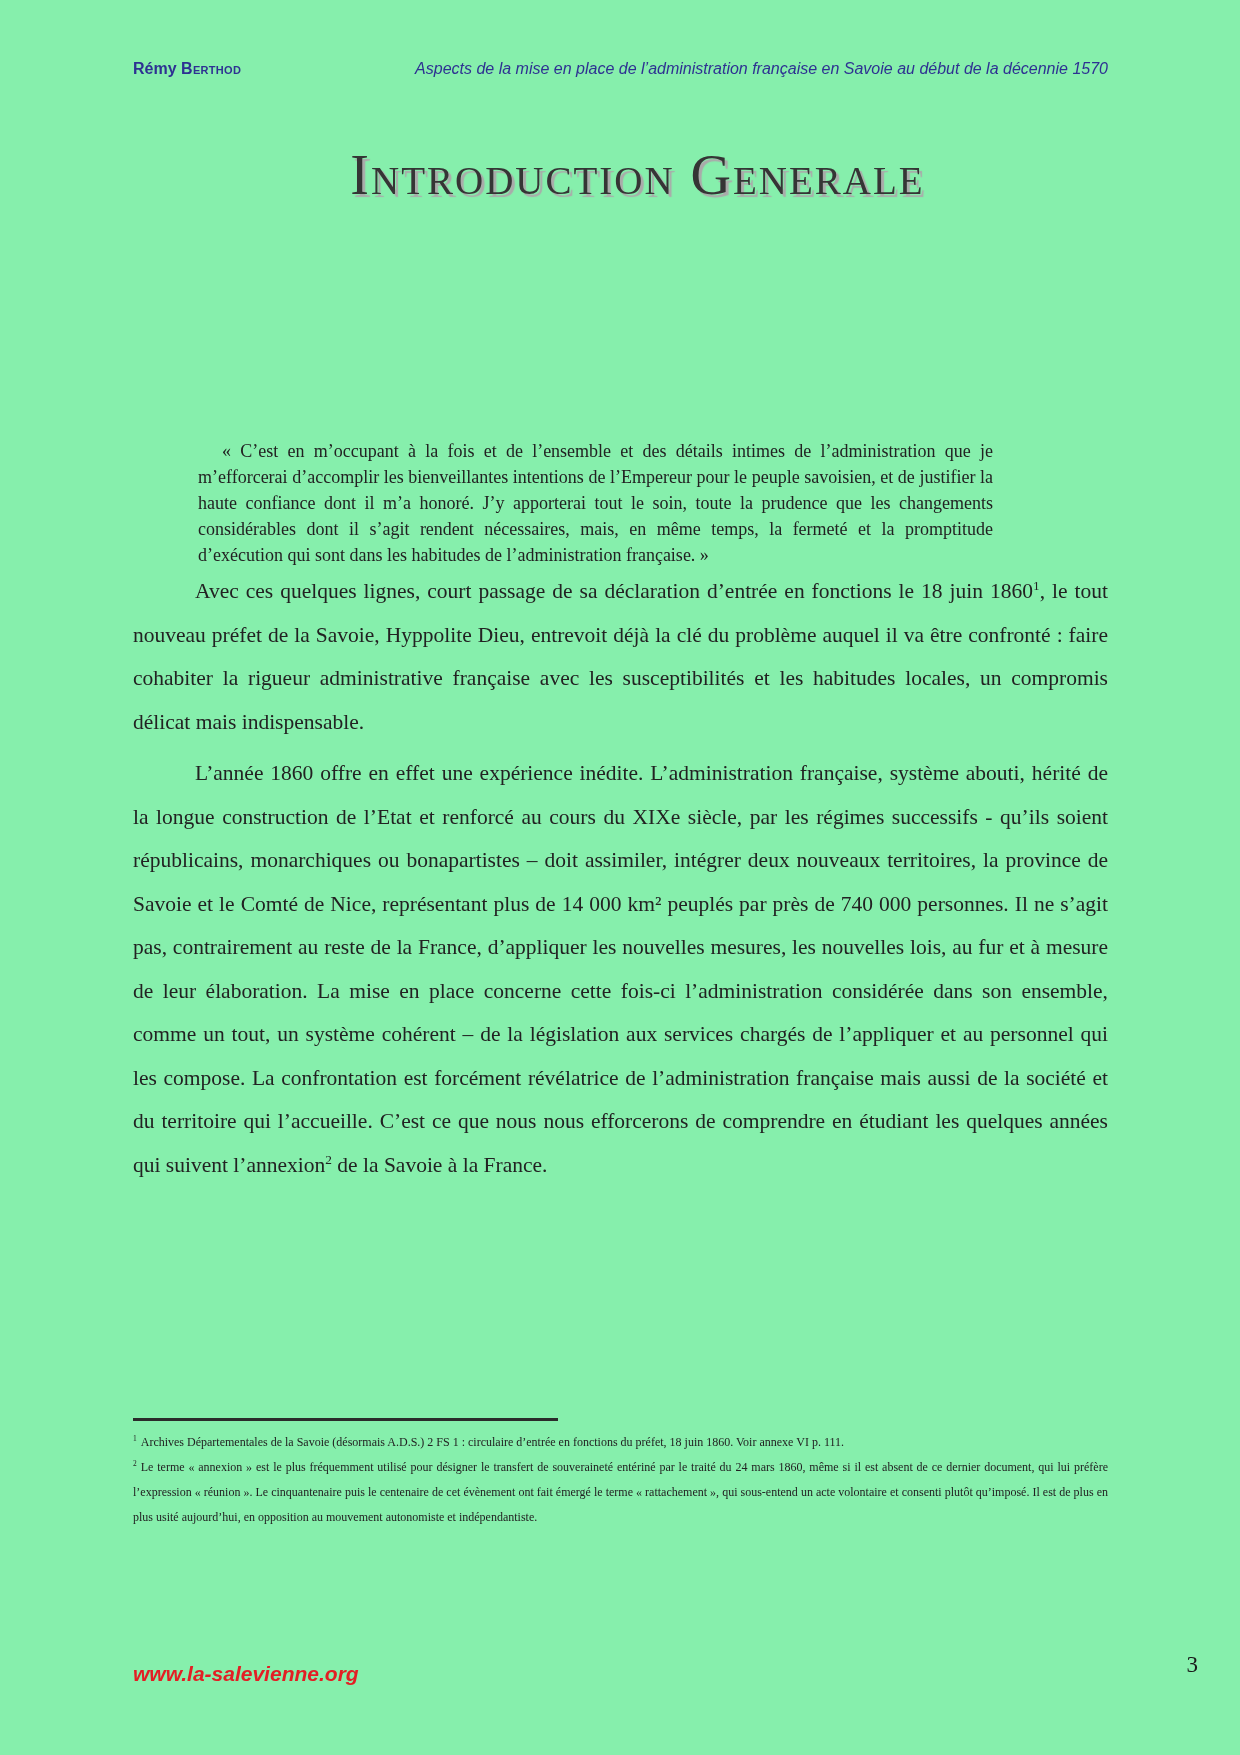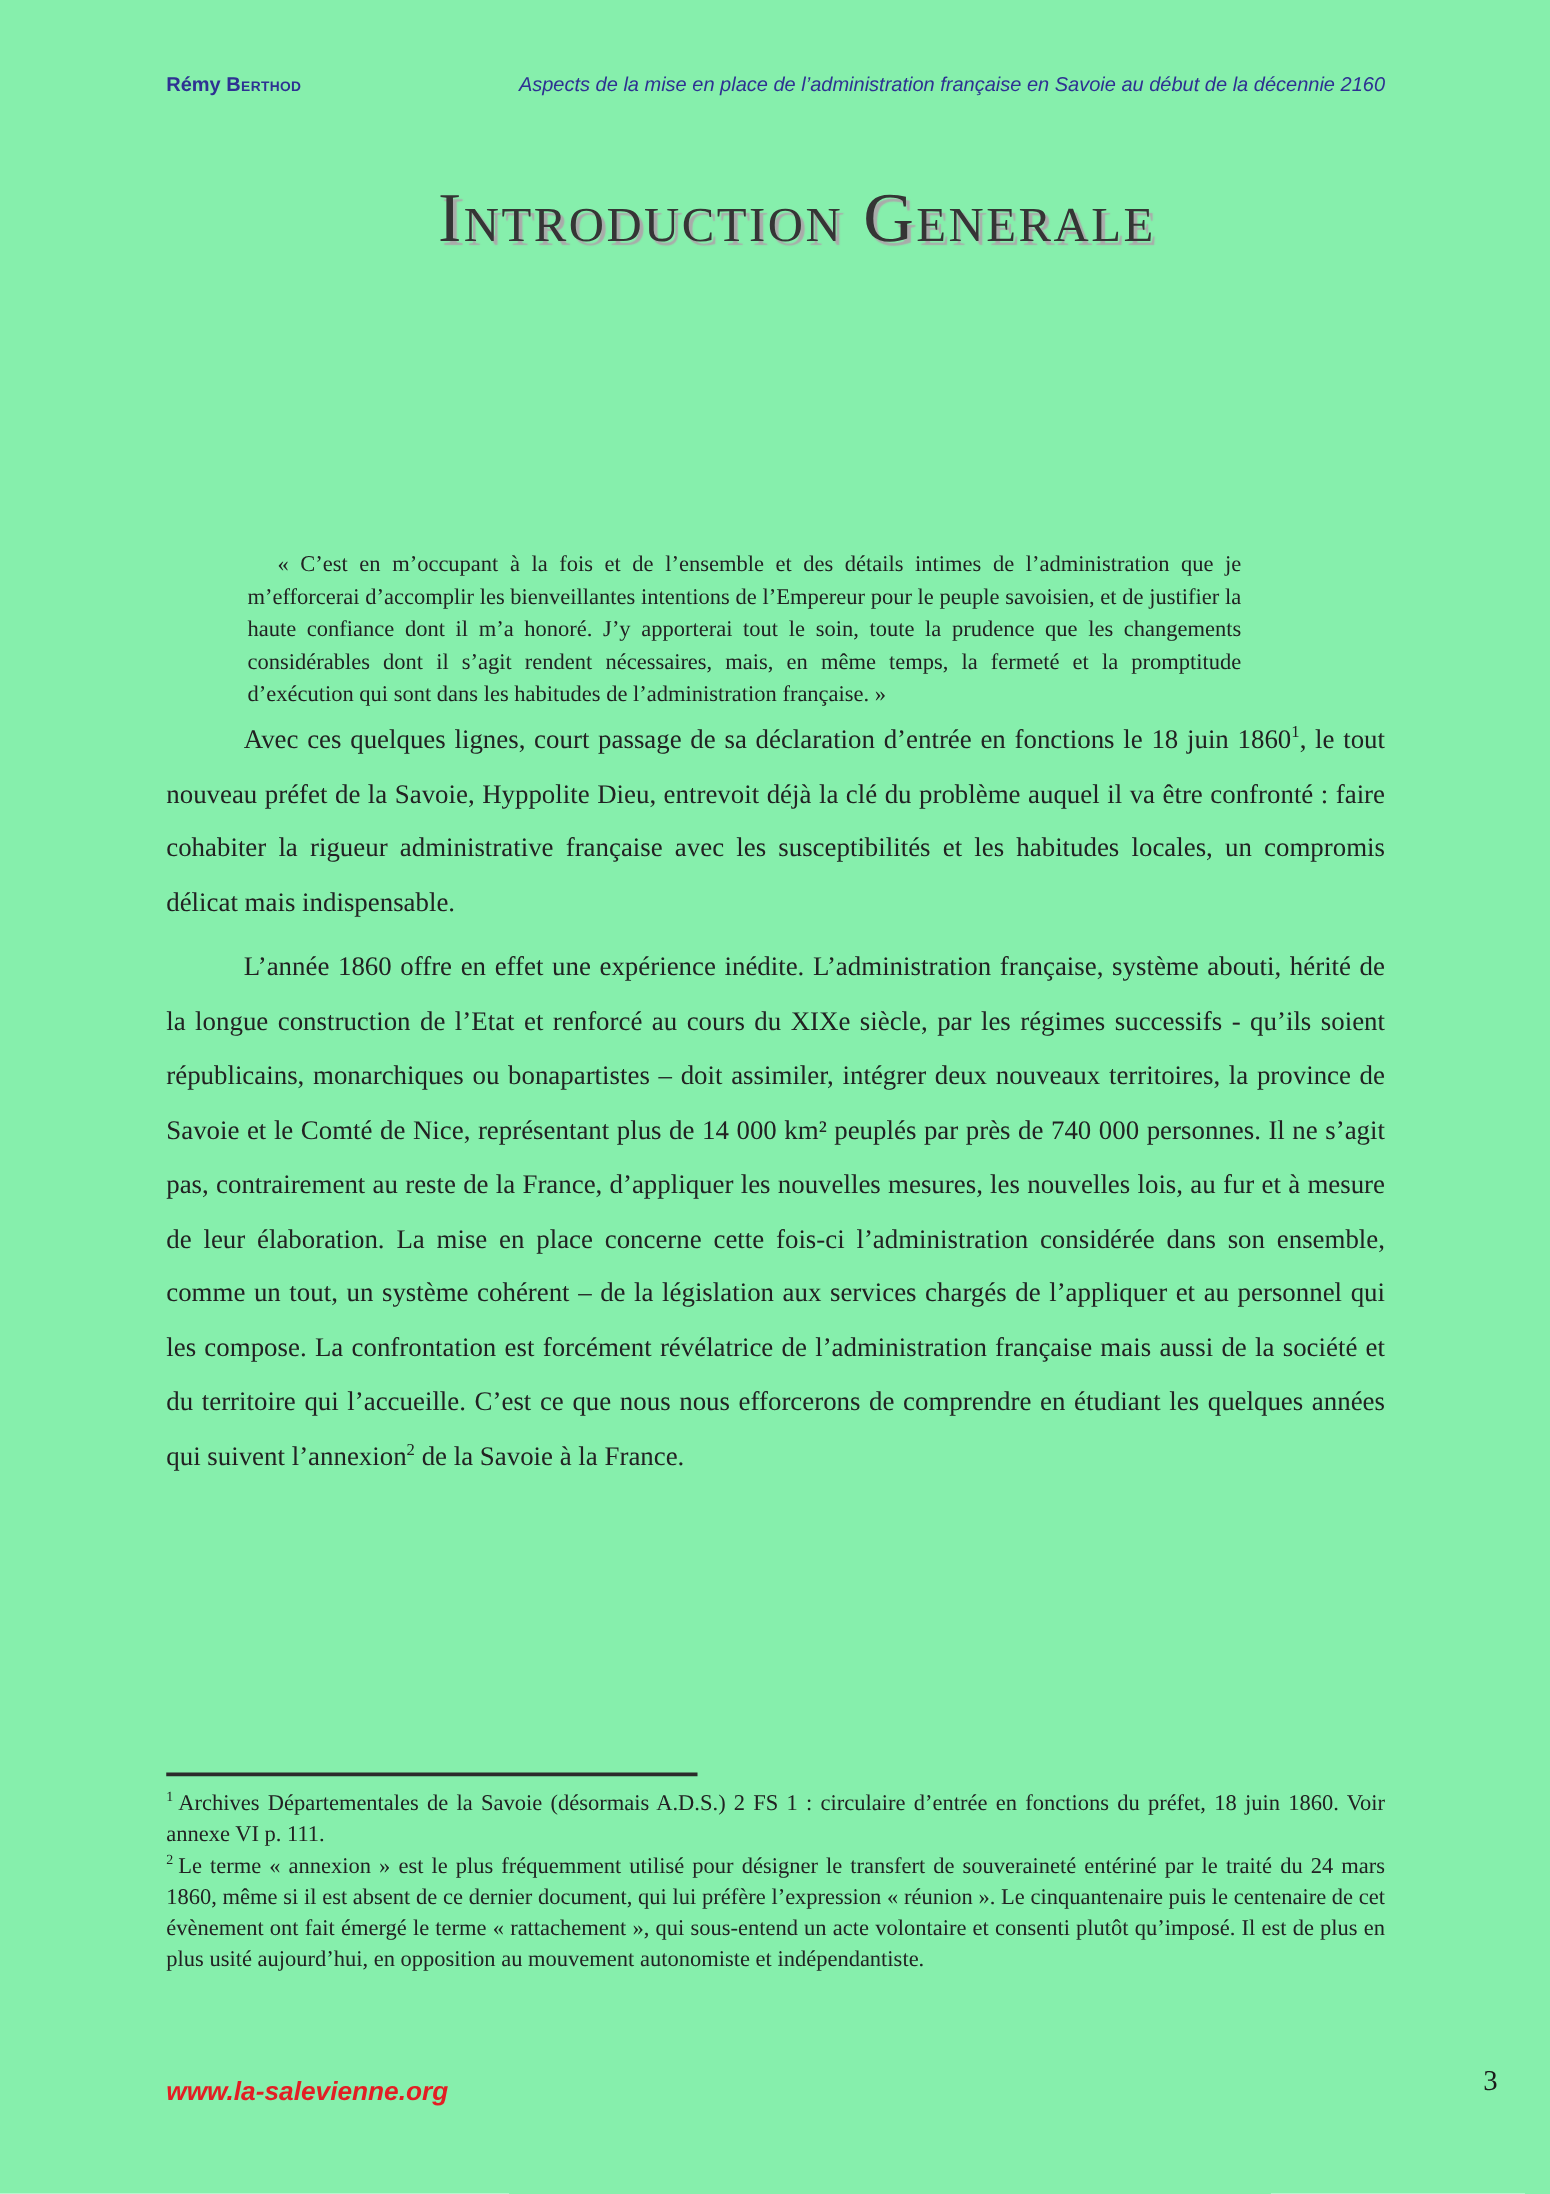--- a/index.html
+++ b/index.html
@@ -60,21 +60,21 @@
   .para.second { margin-top:8px; }
   .para sup, .footnote sup {
     font-size:0.62em;
     vertical-align:super;
     line-height:0;
   }
 
   
   .footnotes {
     position:absolute; top:1418px; left:133px; width:975px;
-    font-size:18px; line-height:25px;
+    font-size:12px; line-height:25px;
     text-align:justify;
   }
   .fn-rule {
     width:425px; height:0;
     border-top:3px solid #2b2b2b;
     margin-bottom:9px;
   }
   .footnote sup { margin-right:4px; }
 
   
@@ -91,21 +91,21 @@
     font-size:23px; color:#1a1a1a;
   }
 </style>
 </head>
 <body>
 
 <div class="page">
 
   <div class="header">
     <span class="author"><span>Rémy </span><span class="last">Berthod</span></span>
-    <span class="doc-ref">Aspects de la mise en place de l’administration française en Savoie au début de la décennie 2160</span>
+    <span class="doc-ref">Aspects de la mise en place de l’administration française en Savoie au début de la décennie 1570</span>
   </div>
 
   <h1 class="doc-main-title">Introduction Generale</h1>
 
   <div class="content">
 
     <div class="quote"><span>« C’est en m’occupant à la fois et de l’ensemble et des détails intimes de l’administration que je m’efforcerai d’accomplir les bienveillantes intentions de l’Empereur pour le peuple savoisien, et de justifier la haute confiance dont il m’a honoré. J’y apporterai tout le soin, toute la prudence que les changements considérables dont il s’agit rendent nécessaires, mais, en même temps, la fermeté et la promptitude d’exécution qui sont dans les habitudes de l’administration française. »</span></div>
 
     <p class="para first"><span>Avec ces quelques lignes, court passage de sa déclaration d’entrée en fonctions le 18 juin 1860</span><sup>1</sup><span>, le tout nouveau préfet de la Savoie, Hyppolite Dieu, entrevoit déjà la clé du problème auquel il va être confronté : faire cohabiter la rigueur administrative française avec les susceptibilités et les habitudes locales, un compromis délicat mais indispensable.</span></p>
 

